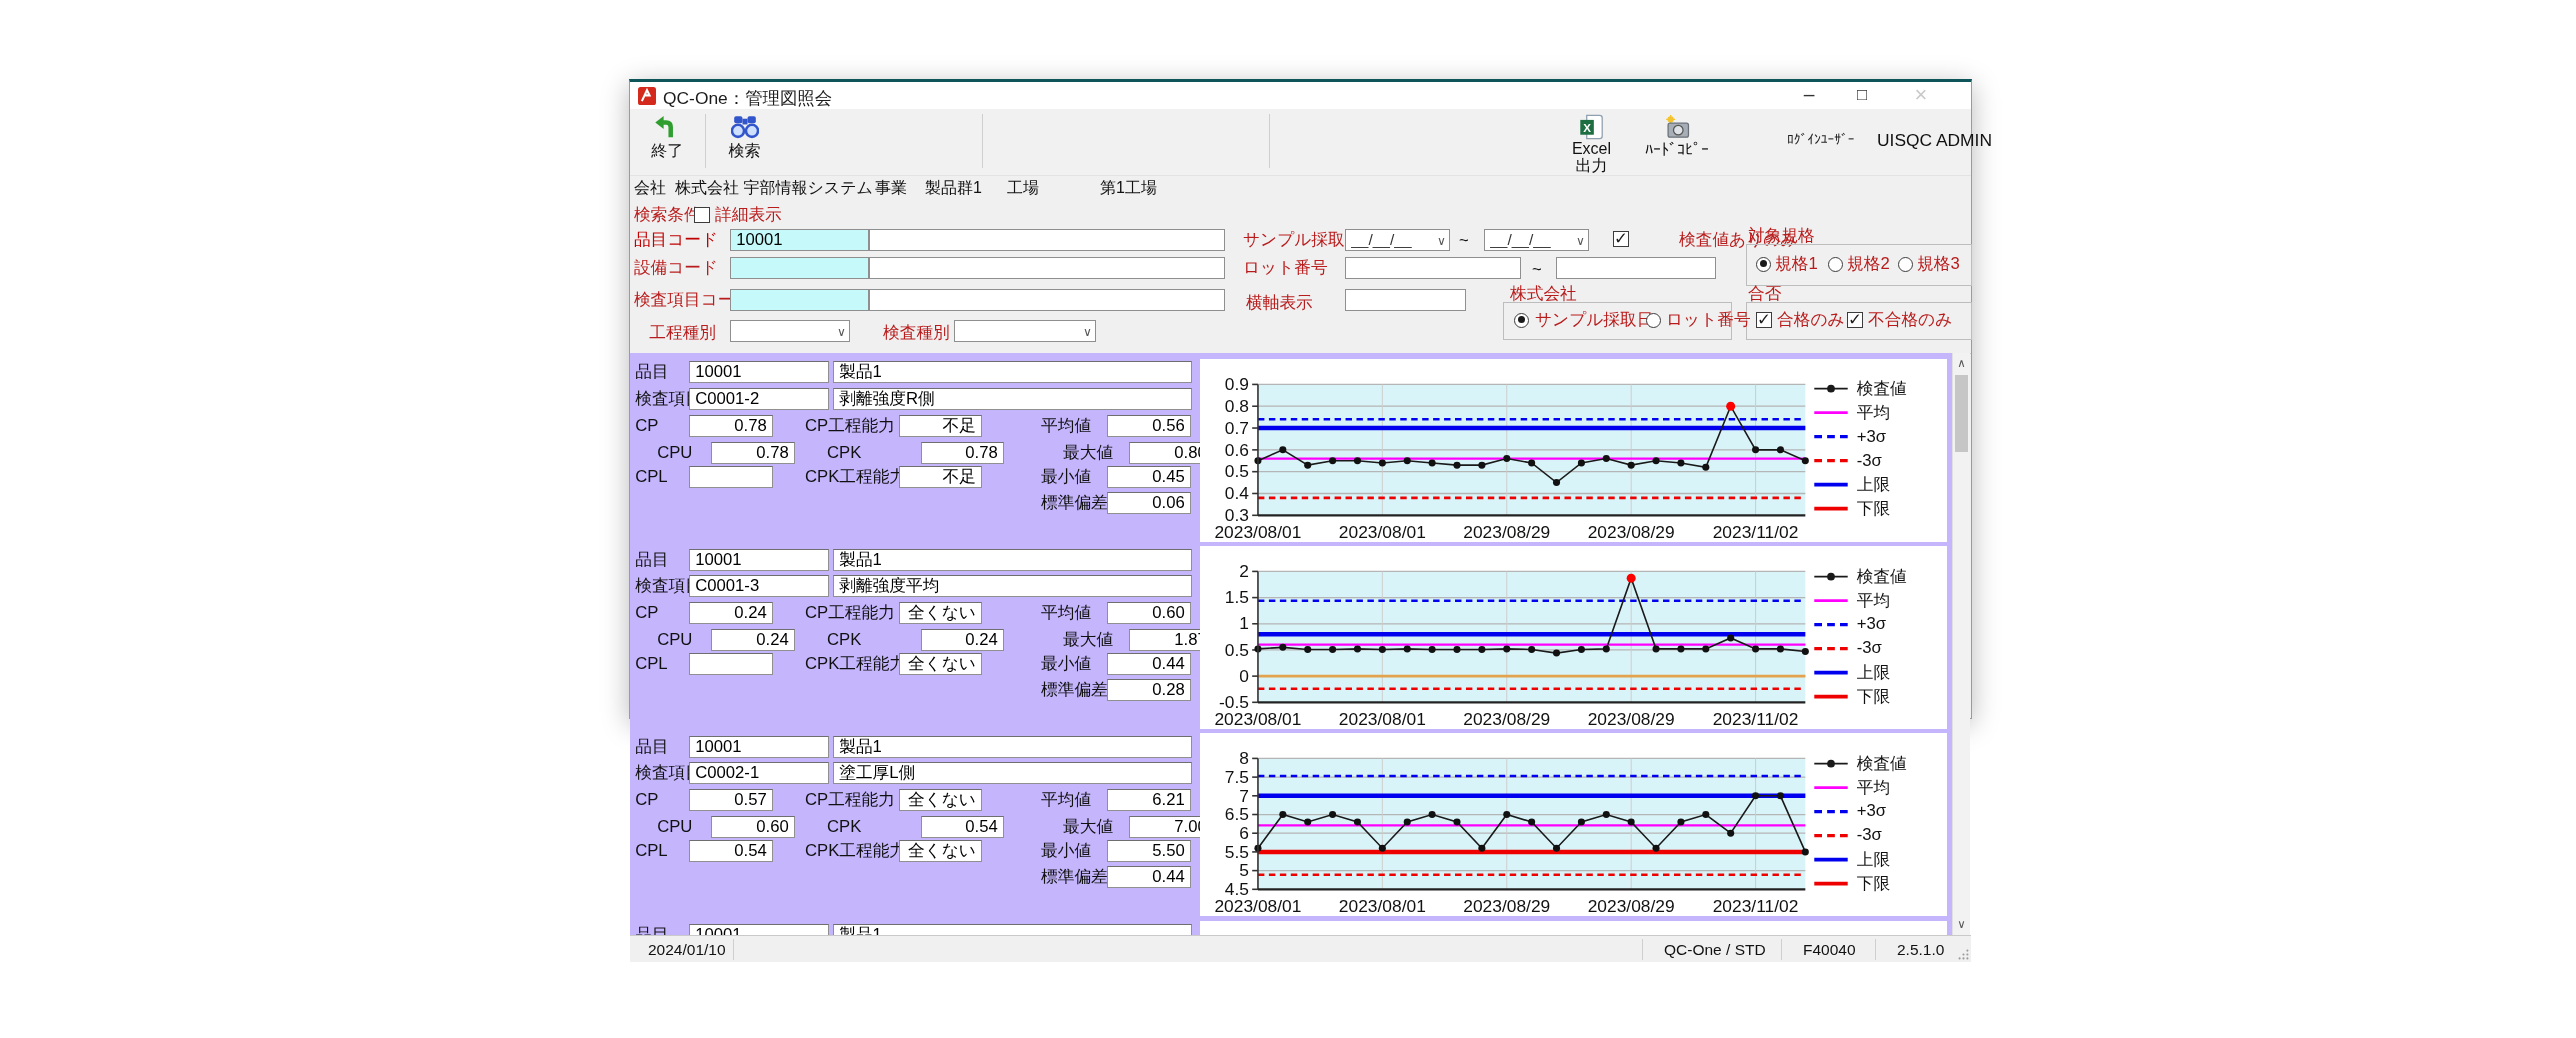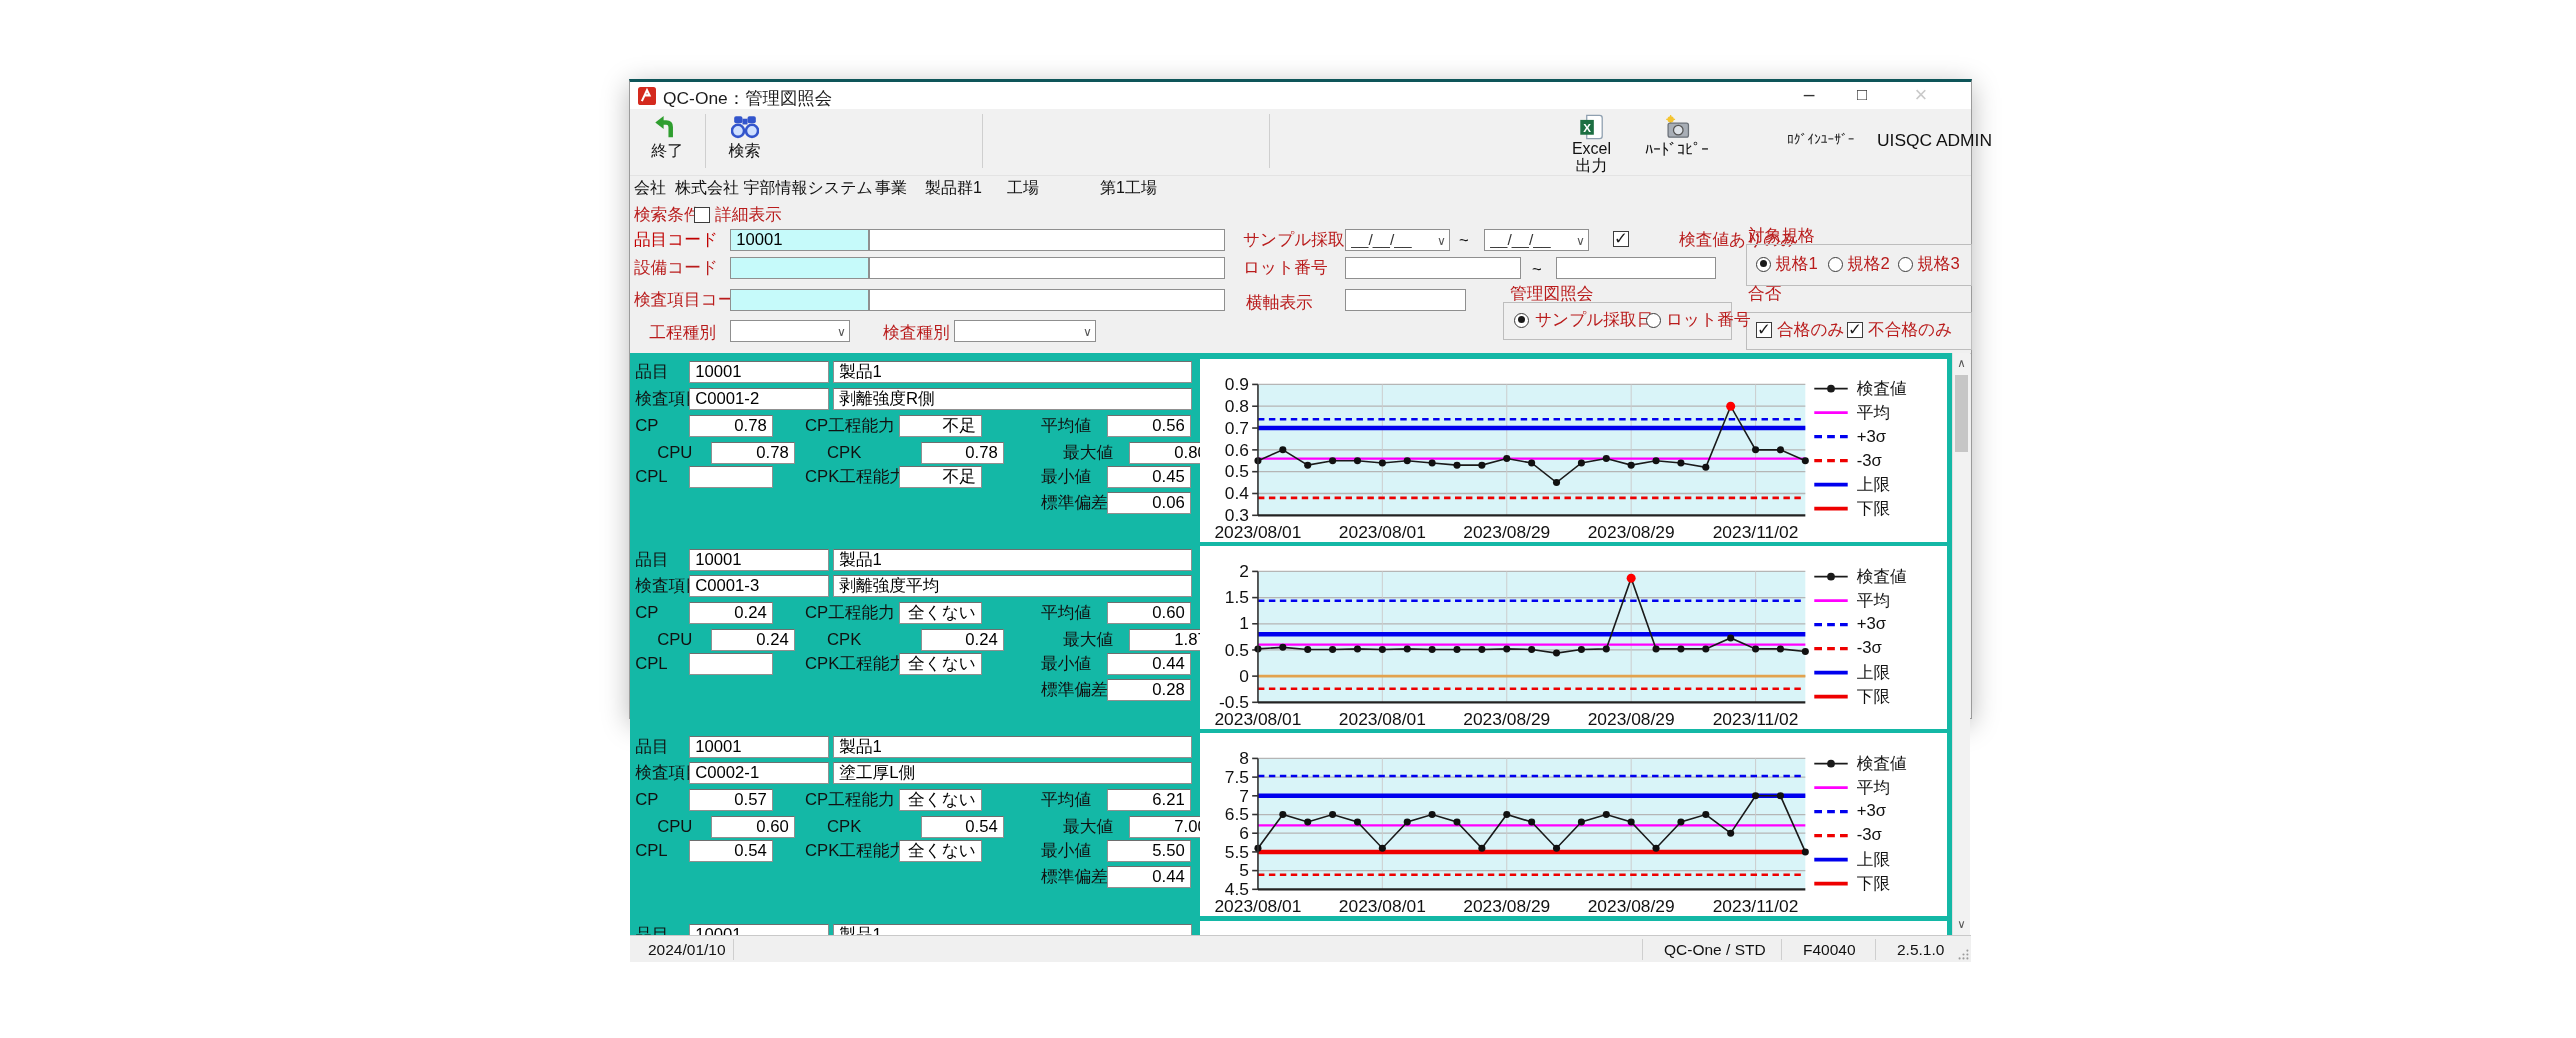--- a/index.html
+++ b/index.html
@@ -32,21 +32,21 @@
   .combo{position:absolute;height:22px;background:#fff;border:0.6px solid #8f8f8f;box-sizing:border-box;
     font-size:15.5px;line-height:19.3px;padding:0 19.3px 0 5.2px;color:#333;overflow:hidden;white-space:nowrap;}
   .combo .chev{position:absolute;right:3.2px;top:1.9px;font-size:12.2px;color:#555;}
   .chk{position:absolute;width:15.5px;height:15.5px;background:#fff;border:1.3px solid #3c3c3c;box-sizing:border-box;}
   .chk.on::after{content:"✓";position:absolute;left:0px;top:-4.5px;font-size:16.7px;font-weight:bold;color:#1a1a1a;}
   .radio{position:absolute;width:15px;height:15px;background:#fff;border:1.3px solid #3c3c3c;border-radius:50%;box-sizing:border-box;}
   .radio.on::after{content:"";position:absolute;left:2.6px;top:2.6px;width:7px;height:7px;border-radius:50%;background:#1a1a1a;}
   .gbox{position:absolute;border:0.6px solid #bdbdbd;background:transparent;}
   .tilde{position:absolute;font-size:16.7px;color:#111;}
   
-  .content{position:absolute;left:0;top:271px;width:1322px;height:582px;background:#14b8a6;overflow:hidden;}
+  .content{position:absolute;left:0;top:271px;width:1322px;height:582px;background:#c4b5fd;overflow:hidden;}
   .panel{position:absolute;left:0;width:1322px;height:187px;}
   .plbl{position:absolute;font-size:16.7px;color:#111;white-space:nowrap;height:22px;line-height:22px;}
   .vbox{position:absolute;height:22px;background:#fff;border:0.6px solid #909090;border-top-color:#6e6e6e;box-sizing:border-box;
     font-size:16.7px;line-height:19.3px;padding:0 5.2px;overflow:hidden;white-space:nowrap;}
   .vbox.num{text-align:right;}
   .r1{top:3.9px;}.r2{top:30px;}.r3{top:57px;}.r4{top:84px;margin-left:22px;}.r5{top:108px;}.r6{top:134px;}
   .b-code{left:59px;width:140px;}.b-name{left:203px;width:359px;}
   .b-v1{left:59px;width:84px;}.b-v2{left:269px;width:83px;}.b-v3{left:477px;width:84px;}
   .l-1{left:5.2px;}.l-2{left:175px;}.l-3{left:411px;}
   .chartbox{position:absolute;left:570px;top:1.3px;width:747px;height:183px;background:#ffffff;}
@@ -163,33 +163,33 @@
     </div>
 
     <span class="slbl" style="left:3.9px;top:59px;">設備コード</span>
     <div class="sinp cyan" style="left:100px;top:59px;width:139px;"></div>
     <div class="sinp" style="left:239px;top:59px;width:356px;"></div>
     <span class="slbl" style="left:613px;top:59px;">ロット番号</span>
     <div class="sinp" style="left:715px;top:59px;width:176px;"></div>
     <span class="tilde" style="left:902px;top:62px;">~</span>
     <div class="sinp" style="left:926px;top:59px;width:160px;"></div>
     <span class="slbl" style="left:1118px;top:85px;">合否</span>
-    <div class="gbox" style="left:1116px;top:104px;width:224px;height:36px;margin-top:10px;">
+    <div class="gbox" style="left:1116px;top:104px;width:224px;height:36px;">
       <span class="chk on" style="left:9px;top:9px;"></span>
       <span class="slbl" style="left:30px;top:6.4px;">合格のみ</span>
       <span class="chk on" style="left:100px;top:9px;"></span>
       <span class="slbl" style="left:121px;top:6.4px;">不合格のみ</span>
     </div>
 
     <span class="slbl" style="left:3.9px;top:91px;">検査項目コード</span>
     <div class="sinp cyan" style="left:100px;top:91px;width:139px;"></div>
     <div class="sinp" style="left:239px;top:91px;width:356px;"></div>
     <span class="slbl" style="left:616px;top:94px;">横軸表示</span>
     <div class="sinp" style="left:715px;top:91px;width:121px;"></div>
-    <span class="slbl" style="left:880px;top:85px;">管理図照会</span>
+    <span class="slbl" style="left:880px;top:85px;">株式会社</span>
     <div class="gbox" style="left:873px;top:104px;width:227px;height:36px;">
       <span class="radio on" style="left:10.3px;top:9.7px;"></span>
       <span class="slbl" style="left:31px;top:6.4px;">サンプル採取日</span>
       <span class="radio" style="left:142px;top:9.7px;"></span>
       <span class="slbl" style="left:162px;top:6.4px;">ロット番号</span>
     </div>
 
     <span class="slbl" style="left:19.3px;top:124px;">工程種別</span>
     <div class="combo" style="left:100px;top:122px;width:120px;">
       <span></span>

